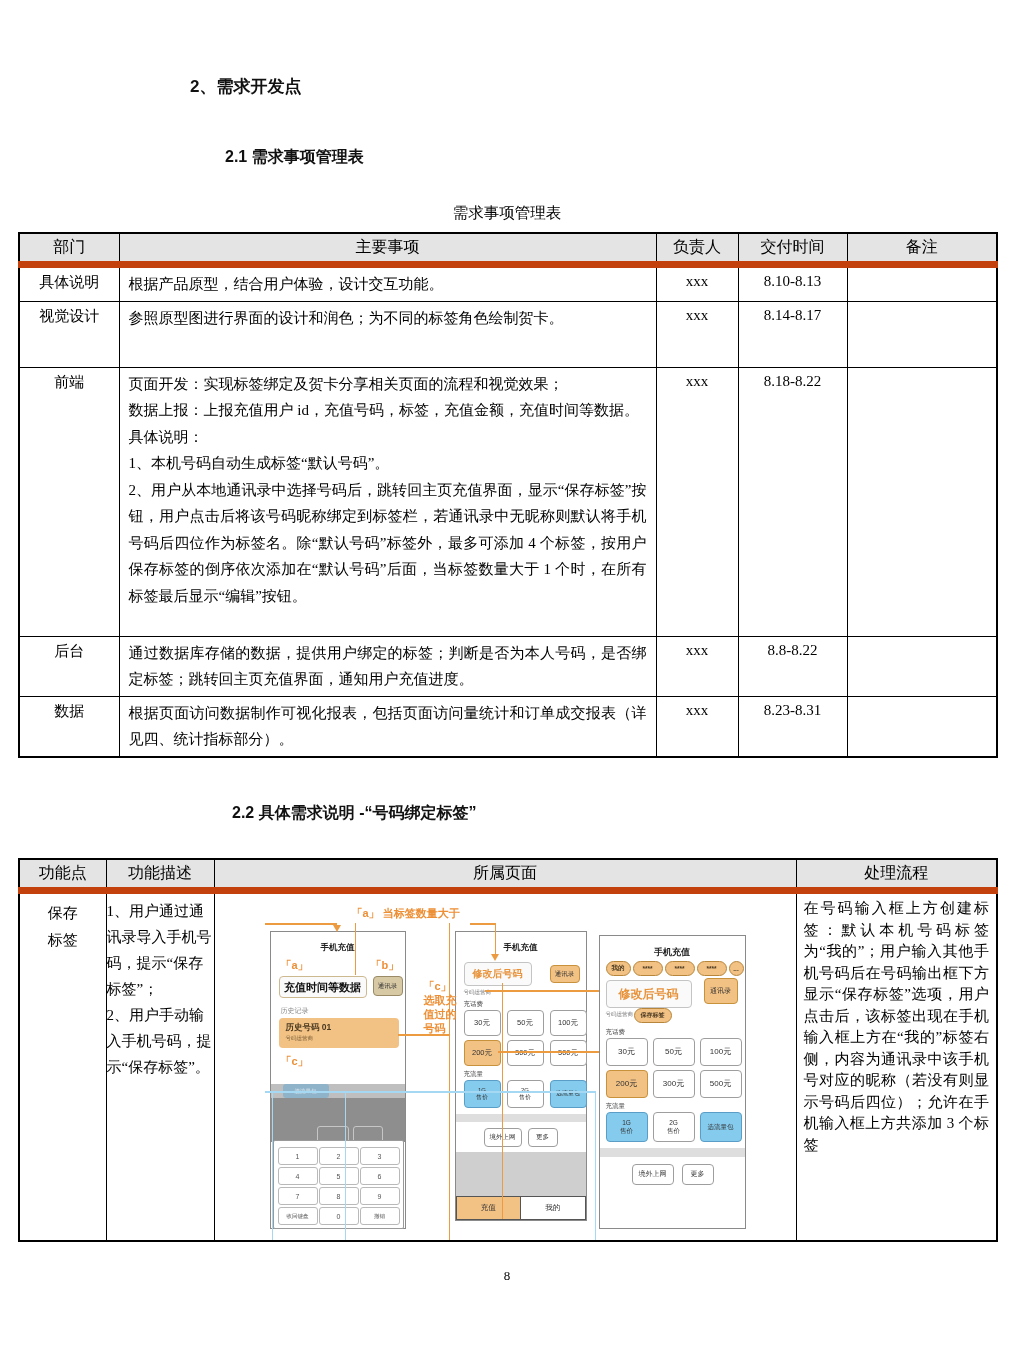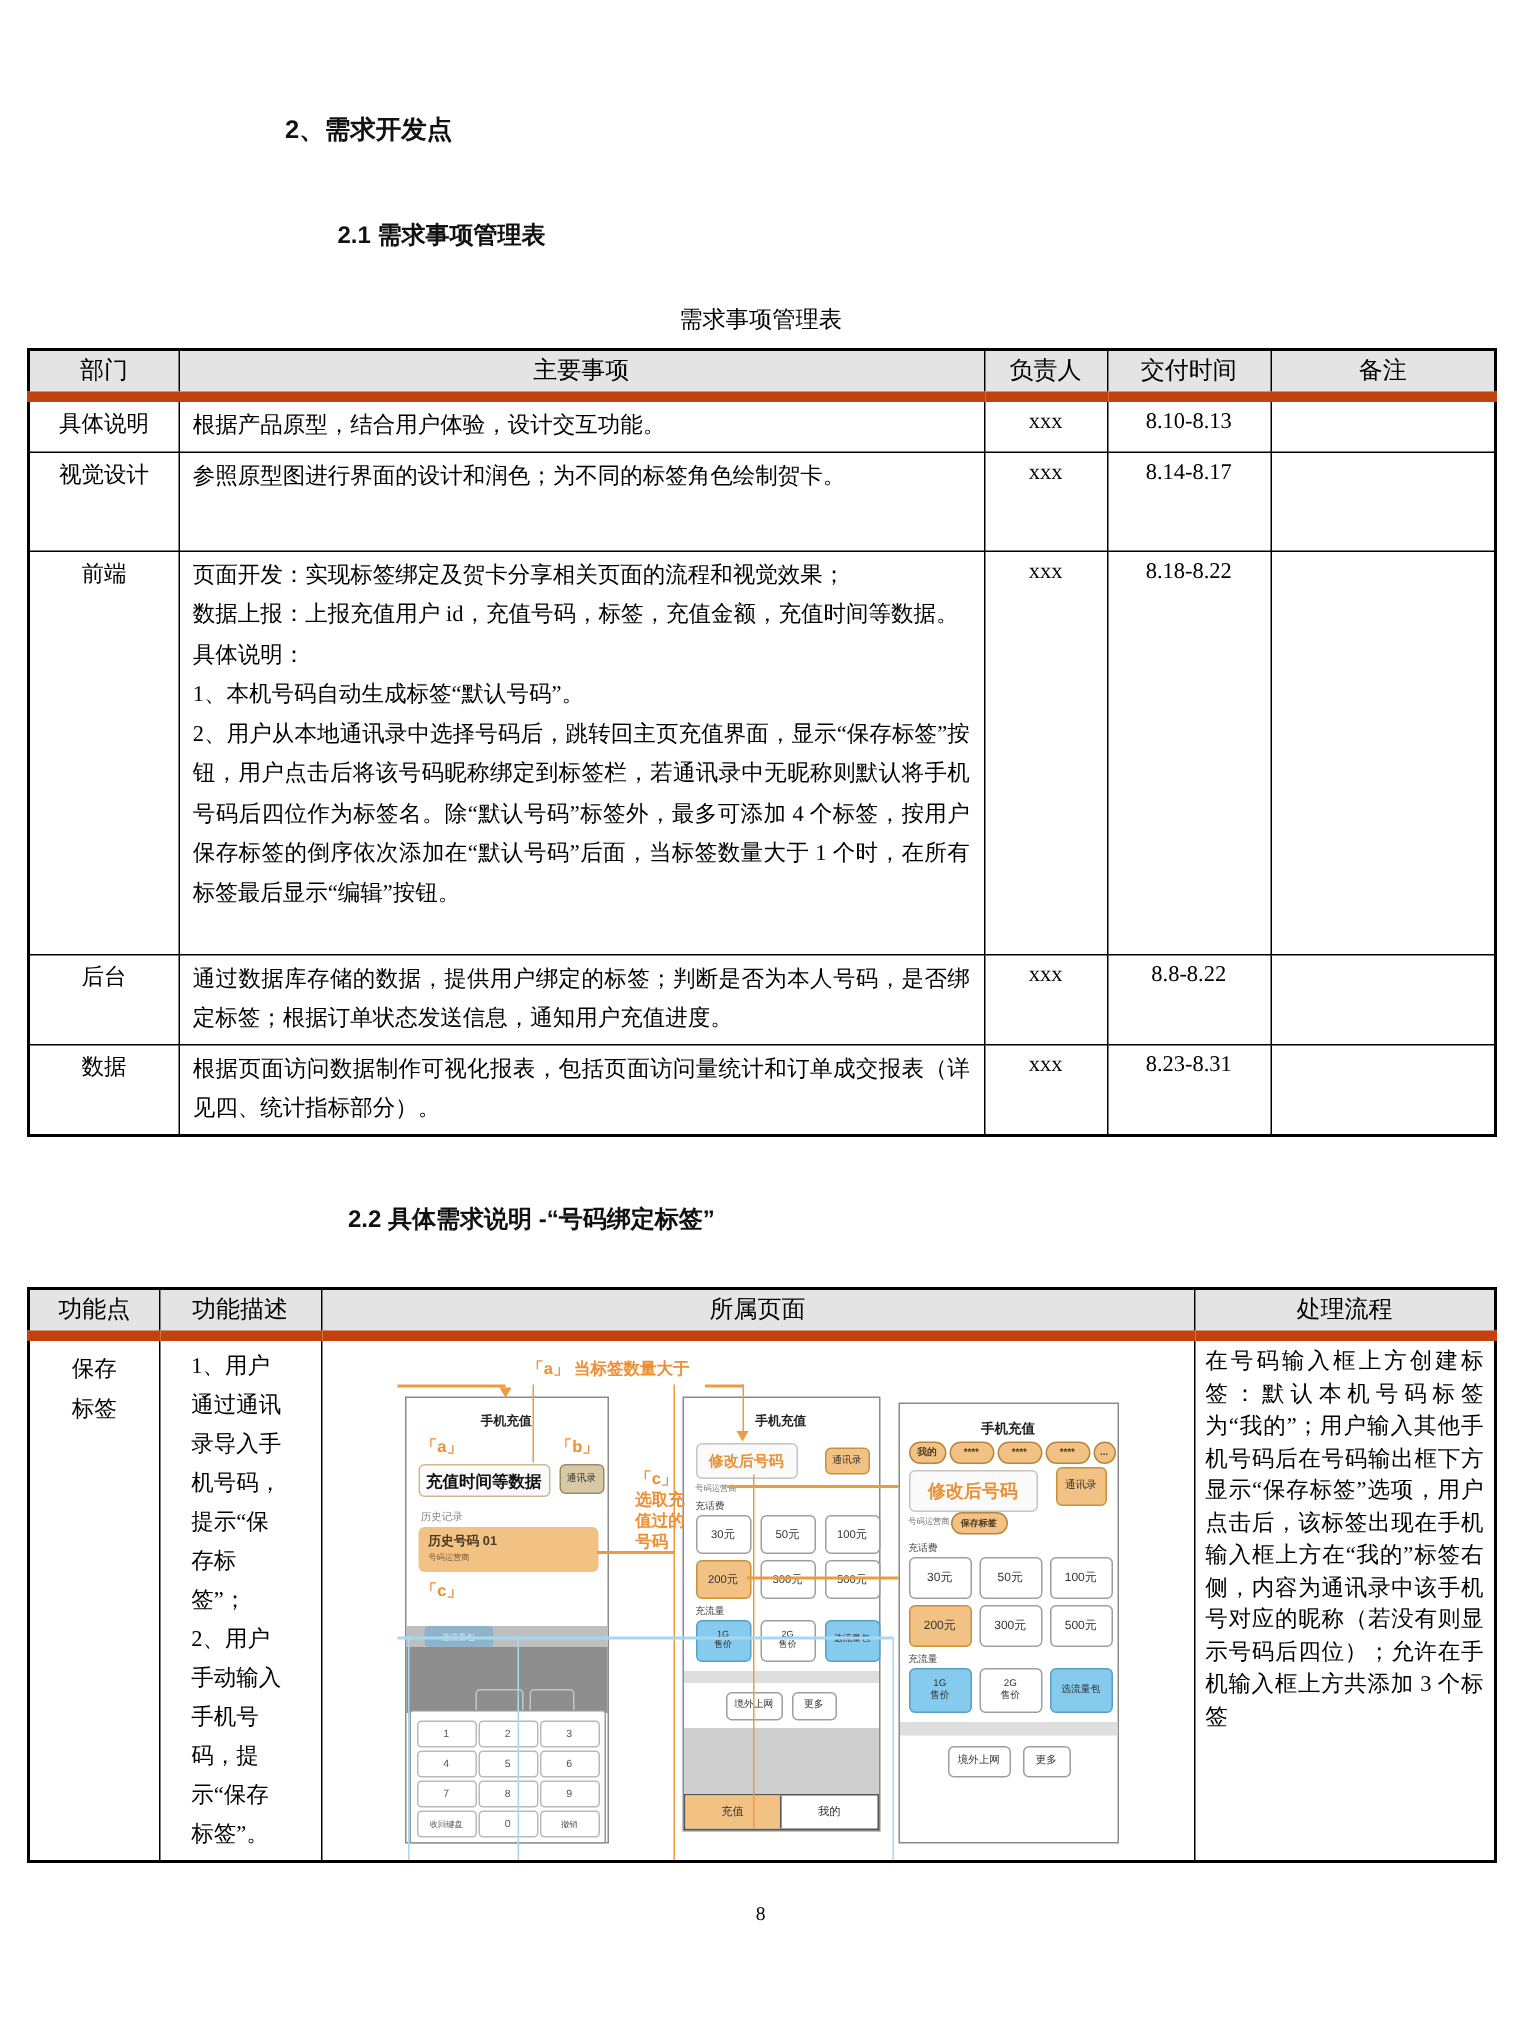--- a/index.html
+++ b/index.html
@@ -7,21 +7,21 @@
   .abs{position:absolute;}
   .h-sans{font-family:"Liberation Sans","DejaVu Sans",sans-serif;font-weight:bold;color:#111;}
   
   table{border-collapse:collapse;table-layout:fixed;position:absolute;left:18px;background:#fff;}
   td,th{border:1px solid #000;vertical-align:top;overflow:hidden;}
   table{border:2px solid #000;}
   th{background:#E4E4E4;font-weight:normal;font-size:16px;text-align:center;padding:3px 0;}
   .thead-row th{border-bottom:7px solid #c2410c;}
   .c-center{text-align:center;padding-top:5px;font-size:15px;}
   .c-task{padding:3px 9px;font-size:15px;line-height:26.5px;white-space:pre-line;text-align:justify;margin-left:42px;}
-  .c-desc{padding:4px 21px;font-size:15px;line-height:26px;white-space:pre-line;}
+  .c-desc{padding:4px 0;font-size:15px;line-height:26px;white-space:pre-line;}
   .c-proc{padding:4px 7px;font-size:15px;line-height:21.5px;text-align:justify;}
   .c-feat{text-align:center;padding-top:6px;font-size:15px;line-height:27px;white-space:pre-line;}
   .mock-td{padding:0;position:relative;}
   
   .mock{position:relative;width:580px;height:346px;font-family:"Liberation Sans","DejaVu Sans",sans-serif;}
   .phone{position:absolute;background:#fff;border:1.5px solid #8A8A8A;z-index:1;}
   .ptitle{position:absolute;top:10px;left:0;width:100%;text-align:center;font-weight:bold;font-size:8.5px;color:#222;}
   .pinput{position:absolute;border:1.5px solid #C4C4C4;border-radius:4px;background:#FAFAFA;display:flex;align-items:center;justify-content:center;font-weight:bold;color:#111;}
   .otext{color:#E8923A;}
   .pbtn{position:absolute;background:#fff;border:1px solid #9E9E9E;border-radius:4px;display:flex;align-items:center;justify-content:center;font-size:7.5px;color:#333;text-align:center;white-space:pre-line;line-height:1.25;}
@@ -96,21 +96,21 @@
 数据上报：上报充值用户 id，充值号码，标签，充值金额，充值时间等数据。
 具体说明：
 1、本机号码自动生成标签“默认号码”。
 2、用户从本地通讯录中选择号码后，跳转回主页充值界面，显示“保存标签”按钮，用户点击后将该号码昵称绑定到标签栏，若通讯录中无昵称则默认将手机号码后四位作为标签名。除“默认号码”标签外，最多可添加 4 个标签，按用户保存标签的倒序依次添加在“默认号码”后面，当标签数量大于 1 个时，在所有标签最后显示“编辑”按钮。</td>
     <td class="c-center">xxx</td>
     <td class="c-center">8.18-8.22</td>
     <td></td>
   </tr>
   <tr style="height:53px;">
     <td class="c-center">后台</td>
-    <td class="c-task">通过数据库存储的数据，提供用户绑定的标签；判断是否为本人号码，是否绑定标签；根据订单状态发送信息，通知用户充值进度。</td>
+    <td class="c-task">通过数据库存储的数据，提供用户绑定的标签；判断是否为本人号码，是否绑定标签；跳转回主页充值界面，通知用户充值进度。</td>
     <td class="c-center">xxx</td>
     <td class="c-center">8.8-8.22</td>
     <td></td>
   </tr>
   <tr style="height:52px;">
     <td class="c-center">数据</td>
     <td class="c-task">根据页面访问数据制作可视化报表，包括页面访问量统计和订单成交报表（详见四、统计指标部分）。</td>
     <td class="c-center">xxx</td>
     <td class="c-center">8.23-8.31</td>
     <td></td>

